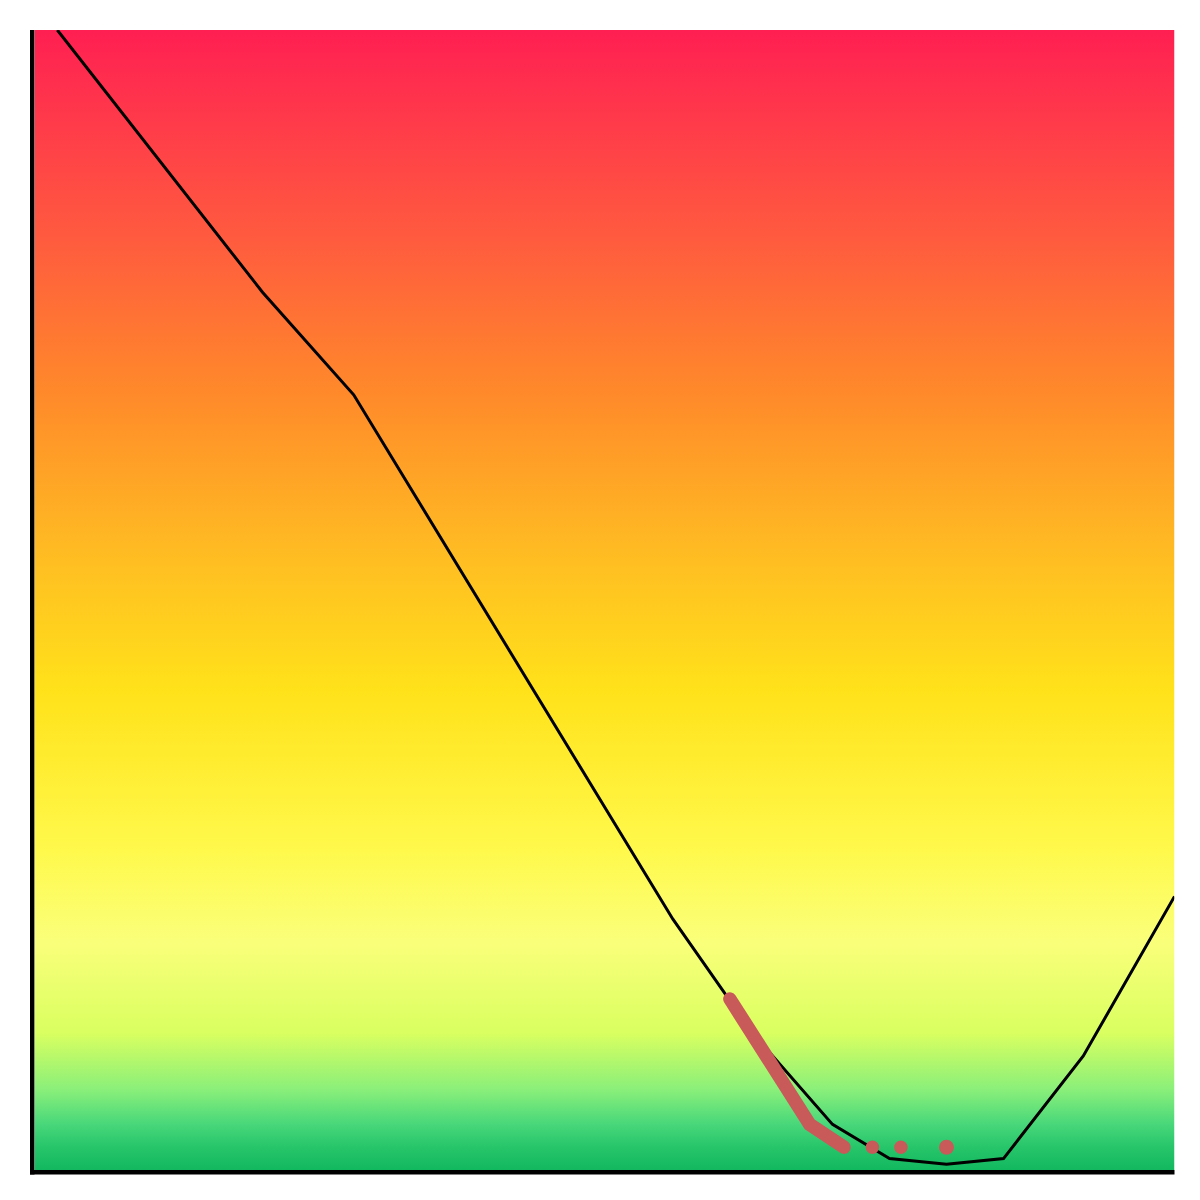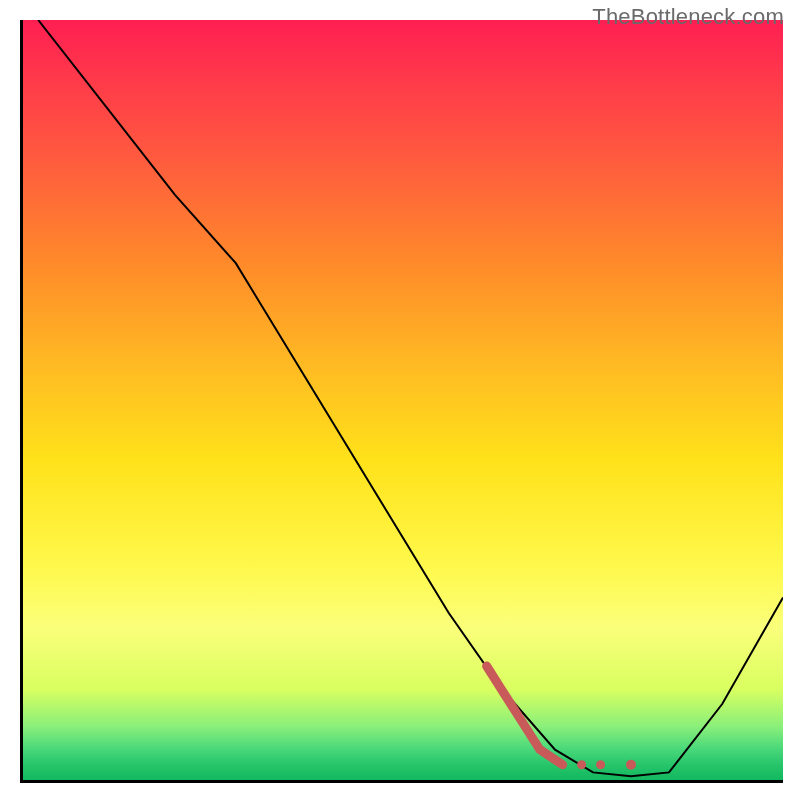--- a/index.html
+++ b/index.html
@@ -73,21 +73,20 @@
     fill: none;
   }
   .mark-dot {
     fill: #c85a5a;
   }
 </style>
 </head>
 <body>
 
 <div class="chart-wrap">
-  <div class="watermark">TheBottleneck.com</div>
 
   <div class="plot-area">
     <div class="gradient-bg"></div>
 
     <svg class="overlay" viewBox="0 0 760 760" preserveAspectRatio="none">
       <path id="curve-main" class="curve-main" d="M15.2 0.0 L152.0 174.8 L212.8 243.2 L425.6 592.8 L478.8 668.8 L532.0 729.6 L570.0 752.4 L608.0 756.2 L646.0 752.4 L699.2 684.0 L760.0 577.6"></path>
       <path id="mark-line" class="mark-line" d="M463.6 646.0 L516.8 729.6 L539.6 744.8"></path>
       <g id="mark-dots">
           <circle cx="558.6" cy="744.8" r="4.5" class="mark-dot"></circle>
           <circle cx="577.6" cy="744.8" r="4.5" class="mark-dot"></circle>

